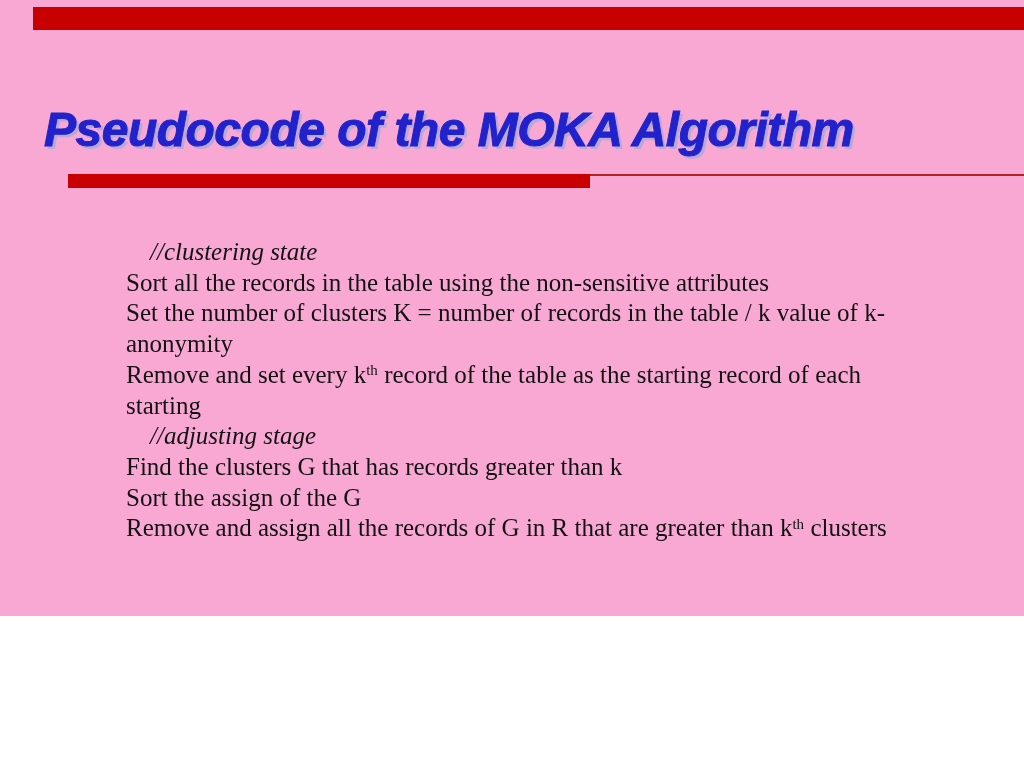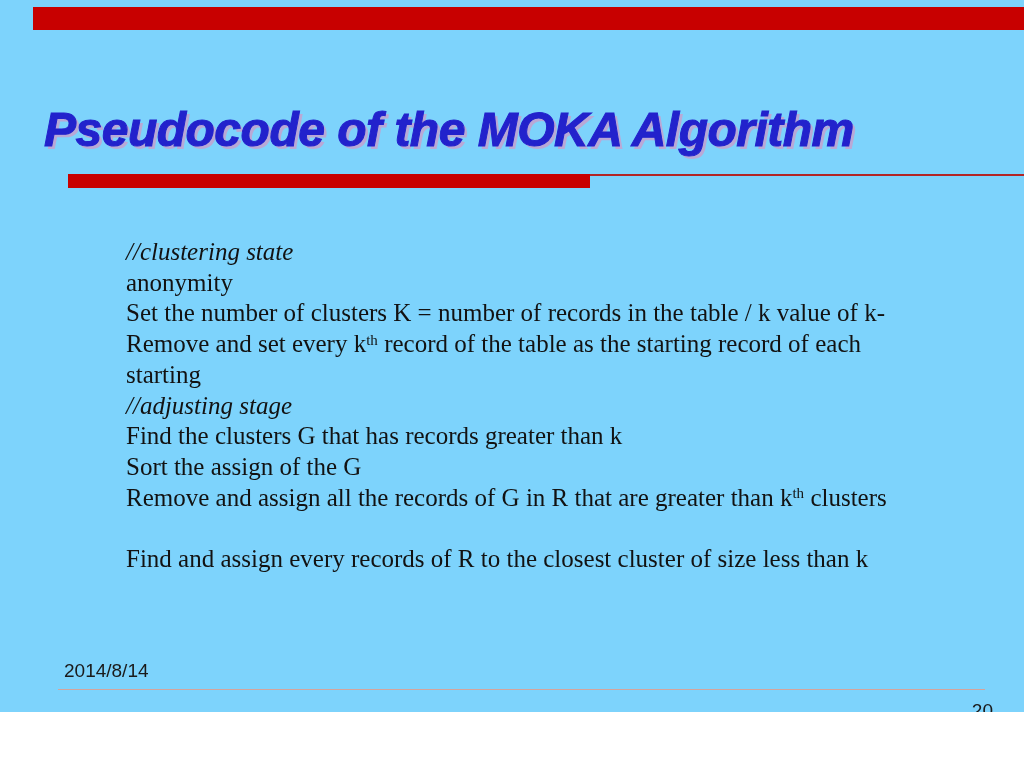--- a/index.html
+++ b/index.html
@@ -3,22 +3,22 @@
 <meta charset="utf-8">
 <style>
   html, body {
     margin: 0;
     padding: 0;
     background: #ffffff;
   }
   .slide {
     position: relative;
     width: 1024px;
-    height: 712px;
-    background: #7dd3fc;
+    height: 616px;
+    background: #f9a8d4;
     overflow: hidden;
     font-family: "Liberation Serif", serif;
   }
   .top-bar {
     position: absolute;
     left: 33px;
     right: 0;
     top: 7px;
     height: 23px;
     background: var(--accent-red, #c80000);
@@ -62,20 +62,21 @@
     width: 840px;
     font-size: 25px;
     line-height: 30.7px;
     color: var(--body-text, #121212);
   }
   .body-block .line {
     white-space: nowrap;
   }
   .body-block .line.comment {
     font-style: italic;
+    margin-left: 24px;
   }
   .body-block sup {
     font-size: 0.6em;
     vertical-align: baseline;
     position: relative;
     top: -0.5em;
     line-height: 0;
     margin-top: 16px;
   }
   .footer-divider {
@@ -110,28 +111,28 @@
 <div class="slide">
   <div class="top-bar"></div>
 
   <h1 class="title">Pseudocode of the MOKA Algorithm</h1>
 
   <div class="title-rule-thin"></div>
   <div class="title-rule-thick"></div>
 
   <div class="body-block">
       <div class="line comment"><span>//clustering state</span></div>
+      <div class="line"><span>Sort all the records in the table using the non-sensitive attributes</span></div>
+      <div class="line"><span>Set the number of clusters K = number of records in the table / k value of k-</span></div>
       <div class="line"><span>anonymity</span></div>
-      <div class="line"><span>Set the number of clusters K = number of records in the table / k value of k-</span></div>
       <div class="line"><span>Remove and set every k</span><sup>th</sup><span> record of the table as the starting record of each</span></div>
       <div class="line"><span>starting</span></div>
       <div class="line comment"><span>//adjusting stage</span></div>
       <div class="line"><span>Find the clusters G that has records greater than k</span></div>
       <div class="line"><span>Sort the assign of the G</span></div>
       <div class="line"><span>Remove and assign all the records of G in R that are greater than k</span><sup>th</sup><span> clusters</span></div>
       <div class="line">&nbsp;</div>
-      <div class="line"><span>Find and assign every records of R to the closest cluster of size less than k</span></div>
     </div>
 
   <div class="footer-divider"></div>
   <div class="footer-date">2014/8/14</div>
   <div class="footer-page">20</div>
 </div>
 
 </body></html>

